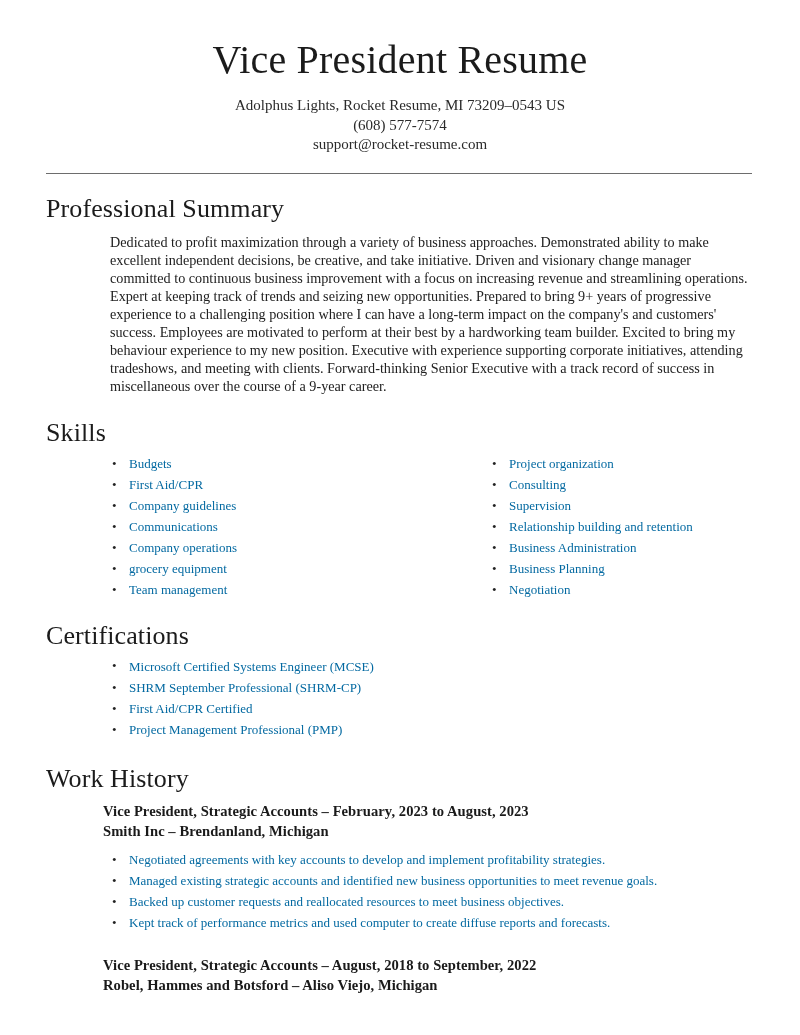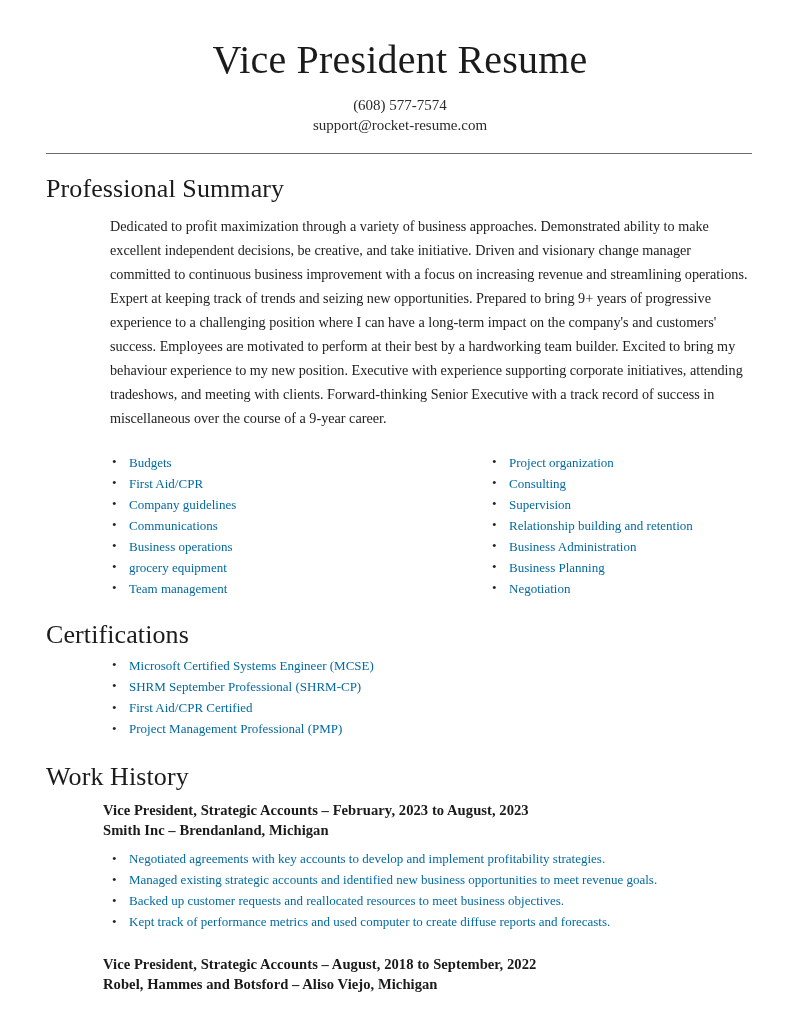--- a/index.html
+++ b/index.html
@@ -60,21 +60,21 @@
     color: #1b1b1b;
     margin: 0;
     line-height: 1.22;
     letter-spacing: 0.1px;
   }
   .section-body {
     padding-left: 64px;
   }
   .summary-text {
     font-size: 14.2px;
-    line-height: 24px;
+    line-height: 18px;
     color: #212121;
     margin: 0;
     text-align: left;
   }
 
   
   #section-summary { margin-top: 19px; }
   #section-summary .section-body { margin-top: 9px; }
 
   #section-skills { margin-top: 22px; }
@@ -171,43 +171,45 @@
   }
 </style>
 </head>
 <body>
 
 <div class="page">
 
   <h1 class="doc-title">Vice President Resume</h1>
 
   <div class="contact-block">
+    <div class="contact-line">Adolphus Lights, Rocket Resume, MI 73209–0543 US</div>
     <div class="contact-line">(608) 577-7574</div>
     <div class="contact-line">support@rocket-resume.com</div>
   </div>
 
   <hr class="header-rule">
 
   <div class="section" id="section-summary">
     <h2 class="section-heading">Professional Summary</h2>
     <div class="section-body">
       <p class="summary-text">Dedicated to profit maximization through a variety of business approaches. Demonstrated ability to make excellent independent decisions, be creative, and take initiative. Driven and visionary change manager committed to continuous business improvement with a focus on increasing revenue and streamlining operations. Expert at keeping track of trends and seizing new opportunities. Prepared to bring 9+ years of progressive experience to a challenging position where I can have a long-term impact on the company's and customers' success. Employees are motivated to perform at their best by a hardworking team builder. Excited to bring my behaviour experience to my new position. Executive with experience supporting corporate initiatives, attending tradeshows, and meeting with clients. Forward-thinking Senior Executive with a track record of success in miscellaneous over the course of a 9-year career.</p>
     </div>
   </div>
 
   <div class="section" id="section-skills">
+    <h2 class="section-heading">Skills</h2>
     <div class="section-body">
       <div class="skills-columns">
         <div class="skills-col left">
           <ul class="bullets">
             <li>Budgets</li>
             <li>First Aid/CPR</li>
             <li>Company guidelines</li>
             <li>Communications</li>
-            <li>Business operations</li>
+            <li>Company operations</li>
             <li>grocery equipment</li>
             <li>Team management</li>
           </ul>
         </div>
         <div class="skills-col right">
           <ul class="bullets">
             <li>Project organization</li>
             <li>Consulting</li>
             <li>Supervision</li>
             <li>Relationship building and retention</li>

